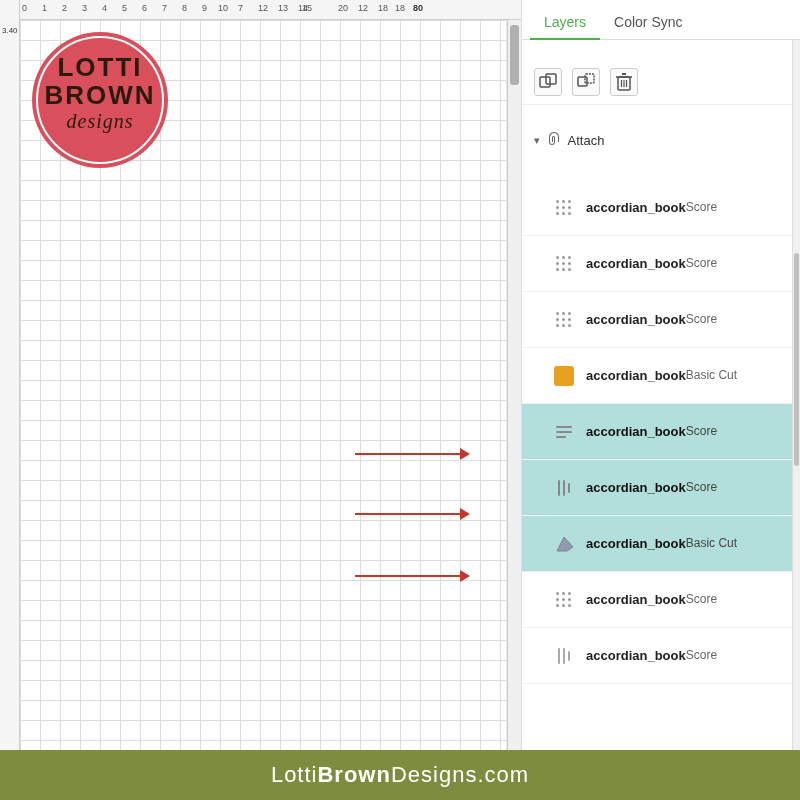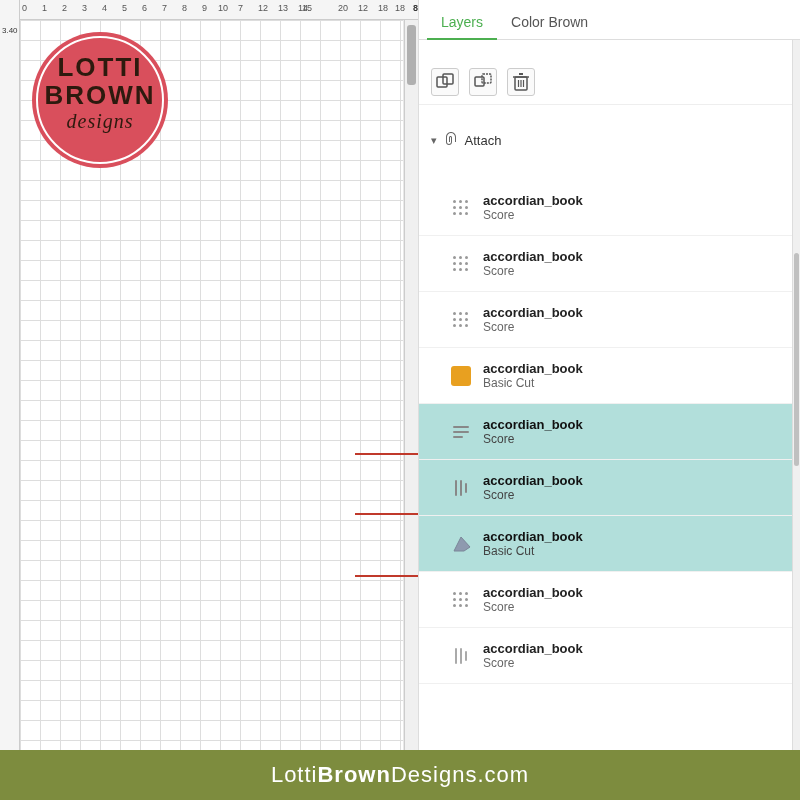--- a/index.html
+++ b/index.html
@@ -128,21 +128,21 @@
       border-top: 6px solid transparent;
       border-bottom: 6px solid transparent;
       border-left: 10px solid #c0392b;
     }
     .arrow1 { top: 448px; left: 360px; }
     .arrow2 { top: 508px; left: 360px; }
     .arrow3 { top: 568px; left: 360px; }
 
     
     .right-panel {
-      width: 382px;
+      width: 279px;
       background: #fff;
       border-left: 1px solid #ddd;
       display: flex;
       flex-direction: column;
       overflow: hidden;
       gap: 20px;
     }
 
     
     .panel-tabs {
@@ -253,21 +253,20 @@
 
     .layer-color-block {
       width: 20px;
       height: 20px;
       border-radius: 3px;
     }
 
     .layer-info {
       flex: 1;
       display: flex;
-      flex-direction: column;
     }
     .layer-name {
       font-size: 13px;
       font-weight: 600;
       color: #222;
     }
     .layer-type {
       font-size: 12px;
       color: #666;
     }
@@ -373,21 +372,21 @@
         <div class="arrow-line" style="width:105px;"></div>
         <div class="arrow-head"></div>
       </div>
 
     </div>
 
     <div class="right-panel" style="position:relative;">
 
       <div class="panel-tabs">
         <div class="panel-tab active">Layers</div>
-        <div class="panel-tab">Color Brown</div>
+        <div class="panel-tab">Color Sync</div>
       </div>
 
       <div class="panel-toolbar">
 
         <div class="toolbar-icon" title="Group">
           <svg width="18" height="18" viewBox="0 0 18 18">
             <rect x="1" y="4" width="10" height="10" rx="1" fill="none" stroke="#555" stroke-width="1.5"></rect>
             <rect x="7" y="1" width="10" height="10" rx="1" fill="none" stroke="#555" stroke-width="1.5"></rect>
           </svg>
         </div>

